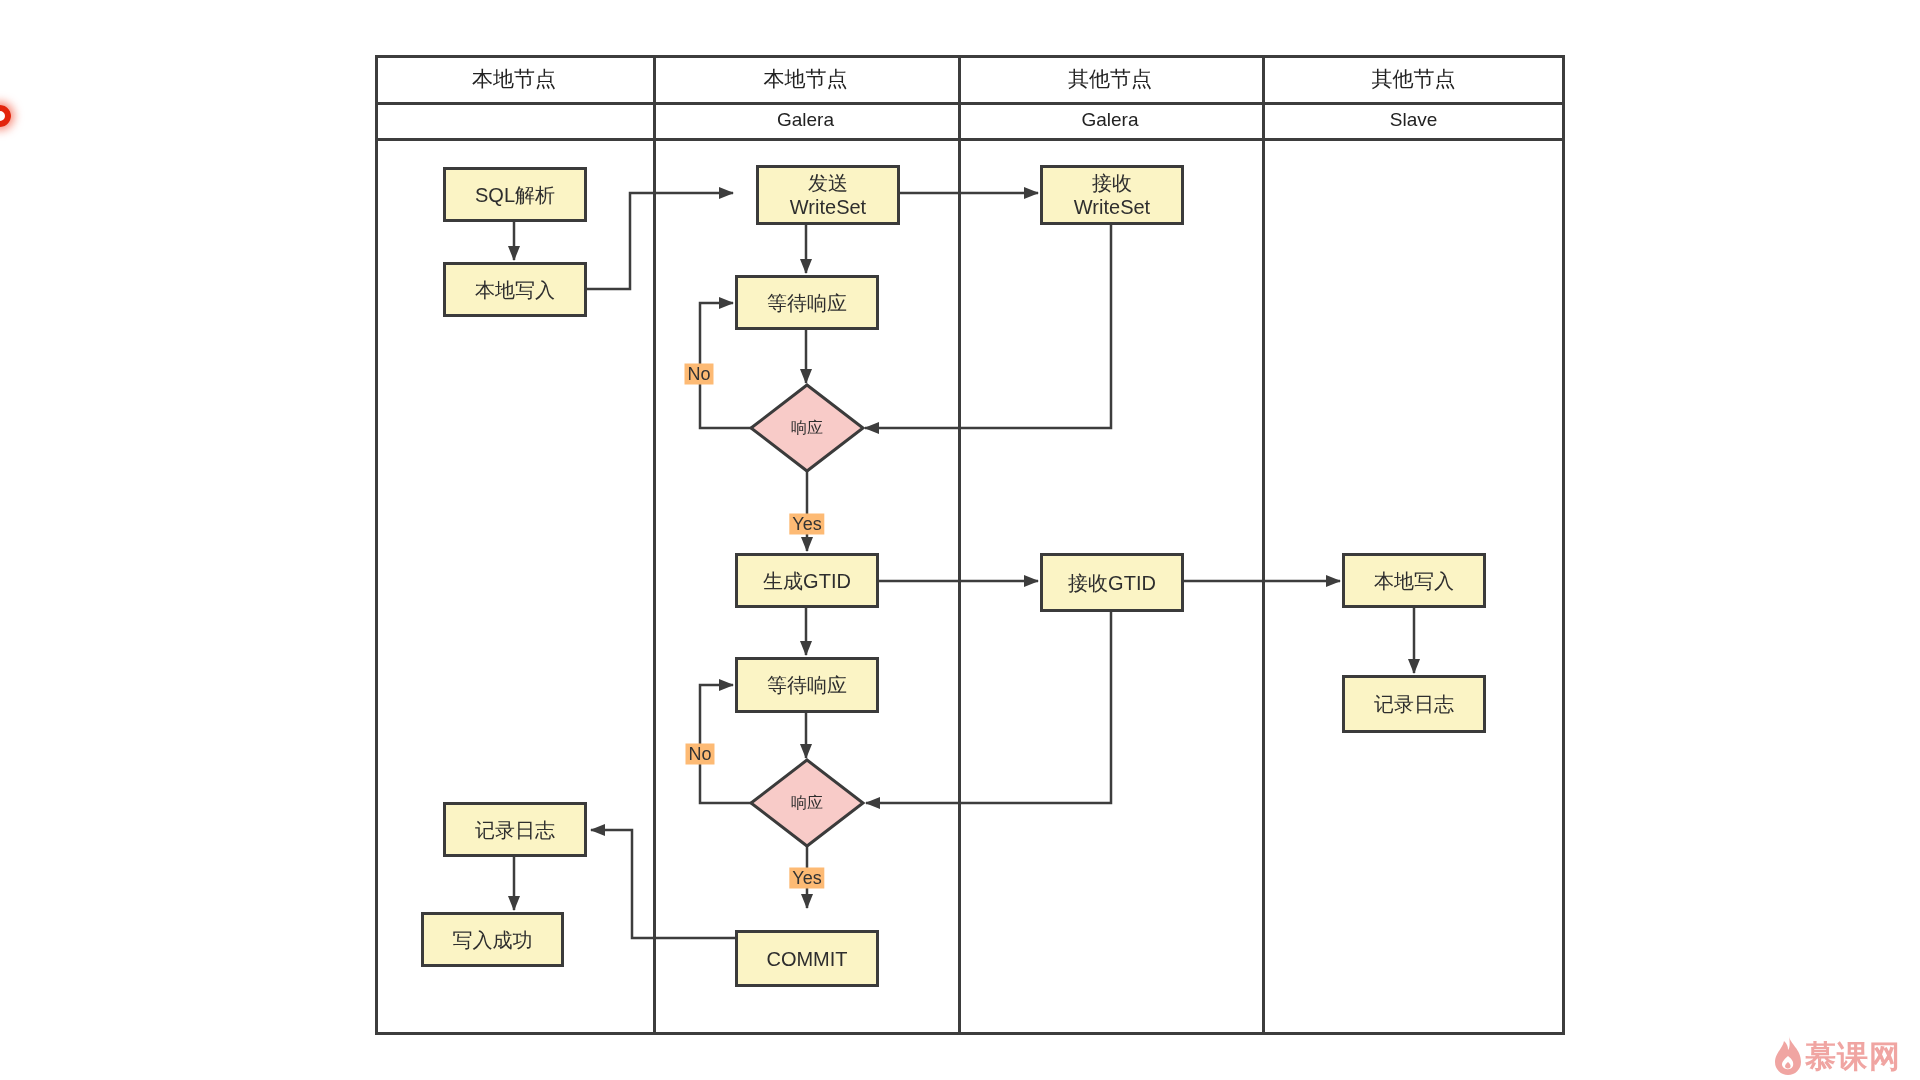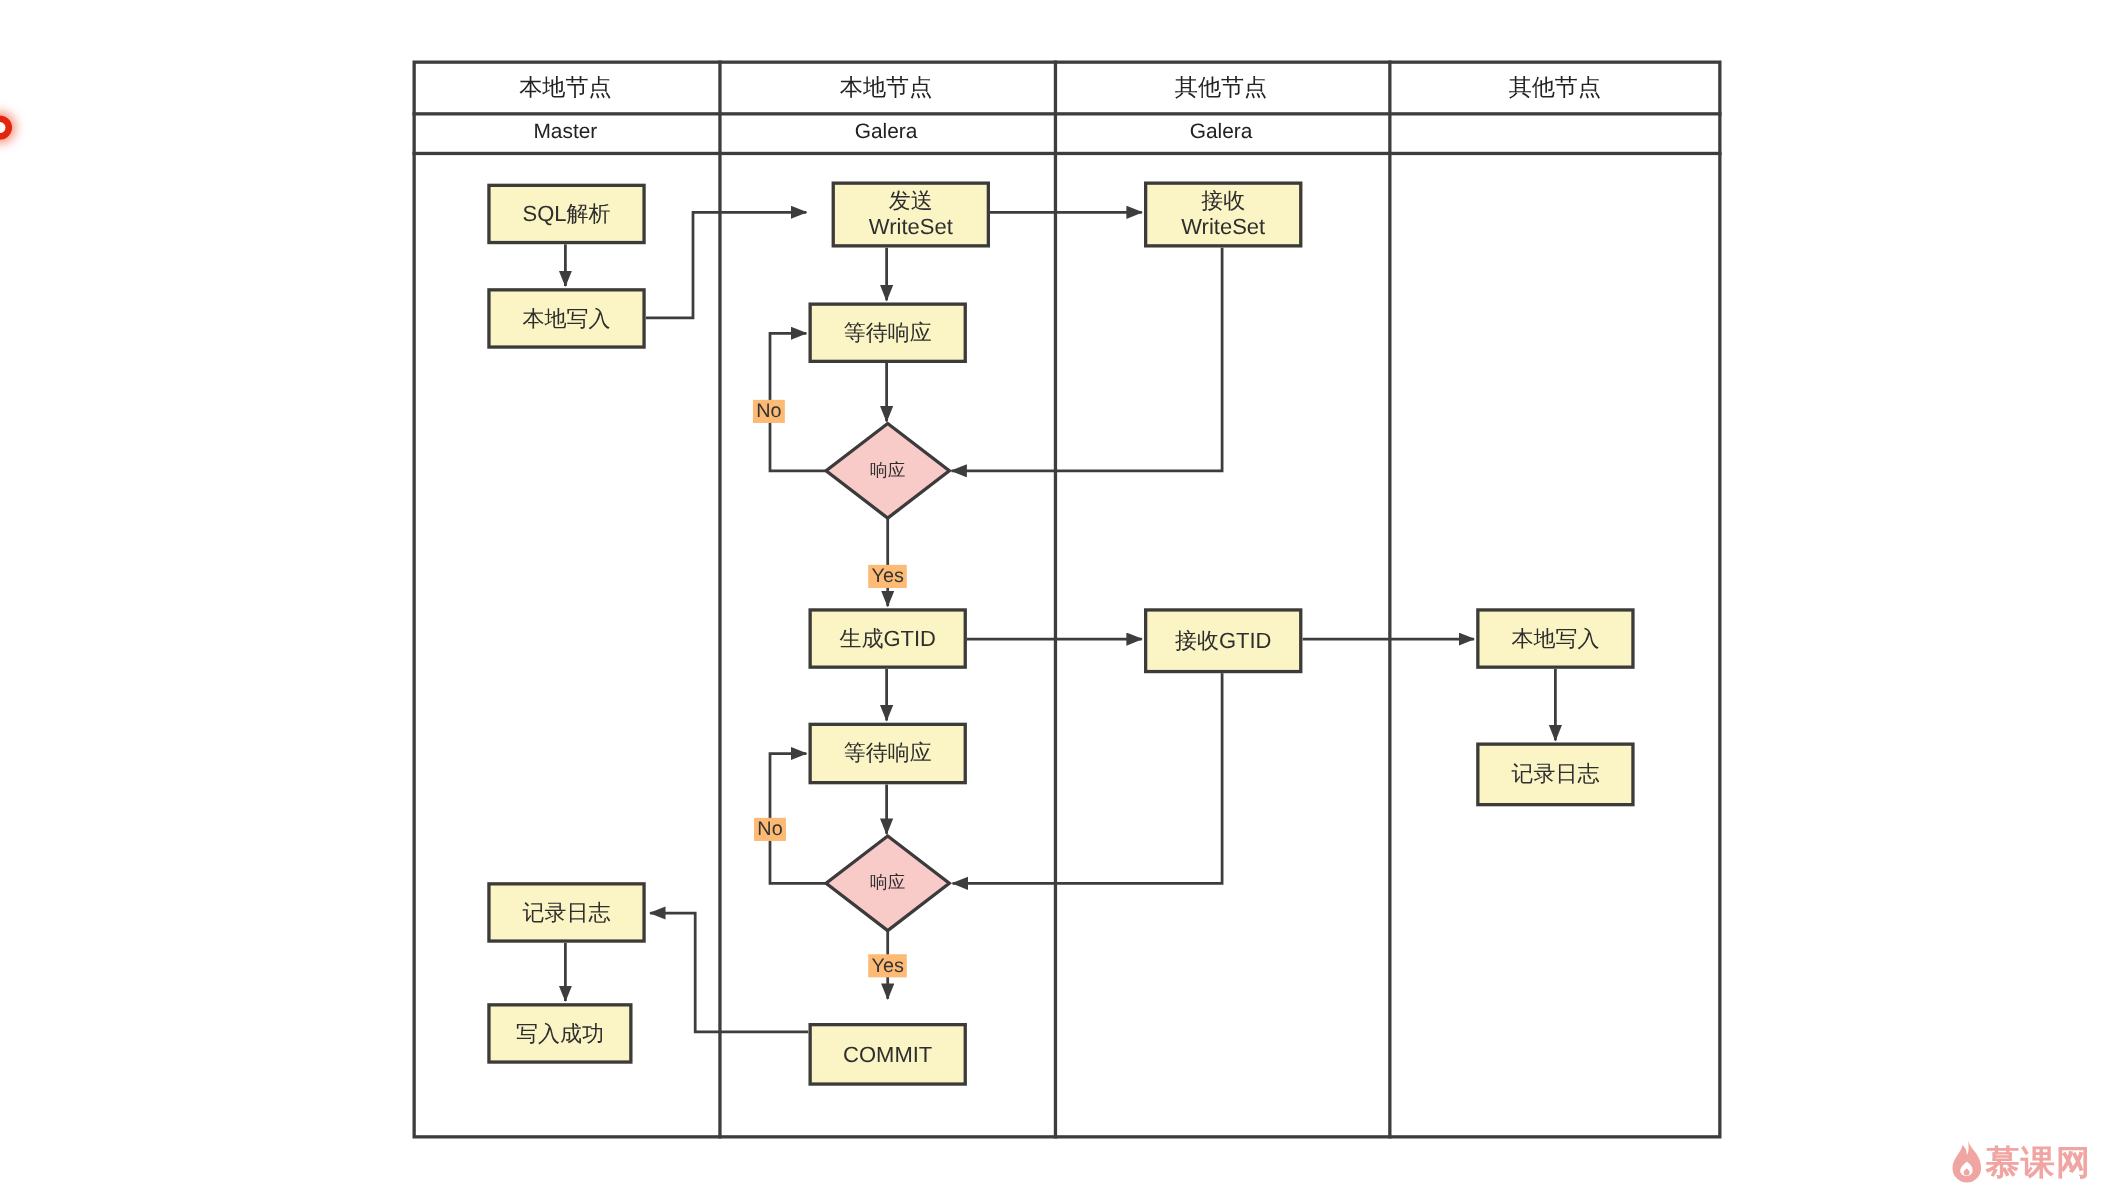--- a/index.html
+++ b/index.html
@@ -58,23 +58,23 @@
   <div class="vline" style="left:958px"></div>
   <div class="vline" style="left:1262px"></div>
   <div class="hline" style="top:102px"></div>
   <div class="hline" style="top:138px"></div>
 
   <div class="hcell" style="left:375px;top:55px;width:278px;height:47px">本地节点</div>
   <div class="hcell" style="left:653px;top:55px;width:305px;height:47px">本地节点</div>
   <div class="hcell" style="left:958px;top:55px;width:304px;height:47px">其他节点</div>
   <div class="hcell" style="left:1262px;top:55px;width:303px;height:47px">其他节点</div>
 
-  <div class="hcell role" style="left:375px;top:102px;width:278px;height:36px">Master</div>
   <div class="hcell role" style="left:653px;top:102px;width:305px;height:36px">Galera</div>
   <div class="hcell role" style="left:958px;top:102px;width:304px;height:36px">Galera</div>
+  <div class="hcell role" style="left:1262px;top:102px;width:303px;height:36px">Slave</div>
 
   <svg class="wires" width="1920" height="1080" viewBox="0 0 1920 1080">
     <defs>
       <marker id="arrow" markerUnits="userSpaceOnUse" markerWidth="18" markerHeight="14" refX="14" refY="6" orient="auto">
         <path class="arrowhead" d="M0,0 L15,6 L0,12 Z"></path>
       </marker>
     </defs>
     <path class="edge" marker-end="url(#arrow)" d="M514,222 L514,260"></path>
     <path class="edge" marker-end="url(#arrow)" d="M587,289 L630,289 L630,193 L733,193"></path>
     <path class="edge" marker-end="url(#arrow)" d="M806,225 L806,273"></path>
@@ -99,21 +99,21 @@
 
   <div class="node" style="left:443px;top:167px;width:144px;height:55px">
     <span>SQL解析</span>
   </div>
   <div class="node" style="left:443px;top:262px;width:144px;height:55px">
     <span>本地写入</span>
   </div>
   <div class="node" style="left:443px;top:802px;width:144px;height:55px">
     <span>记录日志</span>
   </div>
-  <div class="node" style="left:443px;top:912px;width:132px;height:55px">
+  <div class="node" style="left:421px;top:912px;width:143px;height:55px">
     <span>写入成功</span>
   </div>
 
   <div class="node" style="left:756px;top:165px;width:144px;height:60px">
     <span>发送</span>
     <span>WriteSet</span>
   </div>
   <div class="node" style="left:735px;top:275px;width:144px;height:55px">
     <span>等待响应</span>
   </div>

